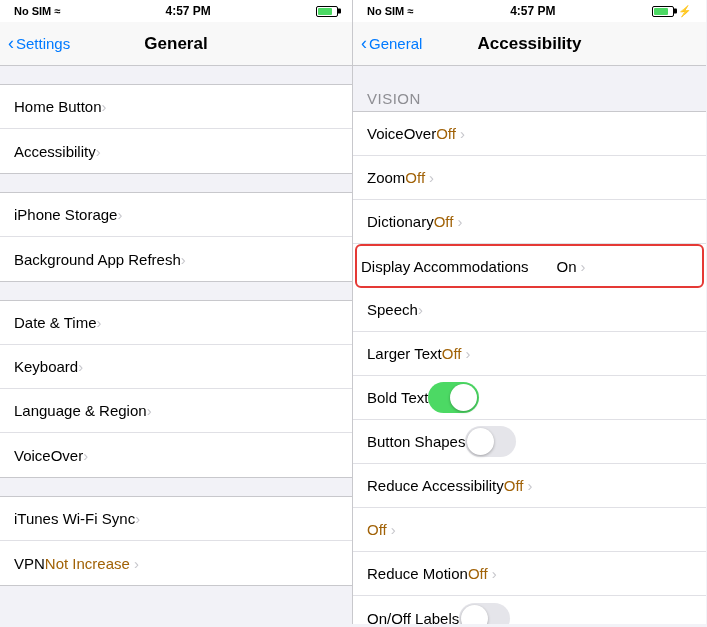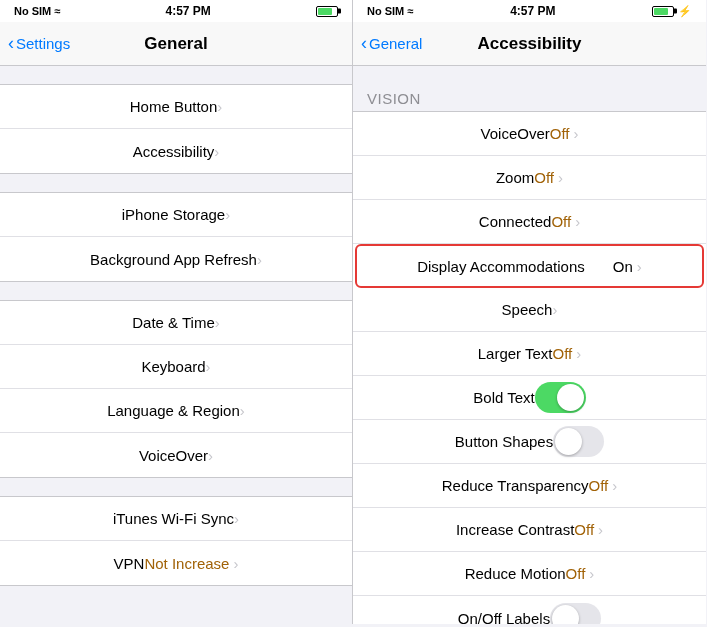--- a/index.html
+++ b/index.html
@@ -82,21 +82,21 @@
     .list-group {
       background: #fff;
       border-top: 1px solid #c8c8cc;
       border-bottom: 1px solid #c8c8cc;
       margin-bottom: 0;
     }
 
     .list-item {
       display: flex;
       align-items: center;
-      justify-content: center;
+      justify-content: flex-start;
       padding: 0 14px;
       height: 44px;
       border-bottom: 1px solid #e0e0e5;
       background: #fff;
       cursor: pointer;
       position: relative;
     }
     .list-item:last-child { border-bottom: none; }
 
     .list-item .item-label {
@@ -140,21 +140,21 @@
       transition: left 0.2s;
     }
     .toggle.on .knob { left: 22px; }
     .toggle.off .knob { left: 2px; }
 
     
     .list-item.highlighted {
       border: 2px solid #e53935;
       border-radius: 6px;
       margin: 0 2px;
-      padding: 0 20px;
+      padding: 0 4px;
     }
 
     
     .gap { height: 18px; background: #f2f2f7; }
 
     
     .scroll-content { overflow-y: auto; flex: 1; }
 
     
     .battery {
@@ -338,21 +338,21 @@
         </div>
       </div>
       <div class="list-item">
         <span class="item-label">Zoom</span>
         <div class="item-right">
           <span class="item-value">Off</span>
           <span class="chevron-right">›</span>
         </div>
       </div>
       <div class="list-item">
-        <span class="item-label">Connected</span>
+        <span class="item-label">Dictionary</span>
         <div class="item-right">
           <span class="item-value">Off</span>
           <span class="chevron-right">›</span>
         </div>
       </div>
       <div class="list-item highlighted">
         <span class="item-label">Display Accommodations</span>
         <div class="item-right">
           <span class="item-value" style="color:#000;margin-left:28px;">On</span>
           <span class="chevron-right">›</span>
@@ -381,28 +381,27 @@
       </div>
       <div class="list-item">
         <span class="item-label">Button Shapes</span>
         <div class="item-right">
           <div class="toggle off">
             <div class="knob"></div>
           </div>
         </div>
       </div>
       <div class="list-item">
-        <span class="item-label">Reduce Transparency</span>
-        <div class="item-right">
-          <span class="item-value">Off</span>
-          <span class="chevron-right">›</span>
-        </div>
-      </div>
-      <div class="list-item">
-        <span class="item-label">Increase Contrast</span>
+        <span class="item-label">Reduce Accessibility</span>
+        <div class="item-right">
+          <span class="item-value">Off</span>
+          <span class="chevron-right">›</span>
+        </div>
+      </div>
+      <div class="list-item">
         <div class="item-right">
           <span class="item-value">Off</span>
           <span class="chevron-right">›</span>
         </div>
       </div>
       <div class="list-item">
         <span class="item-label">Reduce Motion</span>
         <div class="item-right">
           <span class="item-value">Off</span>
           <span class="chevron-right">›</span>

